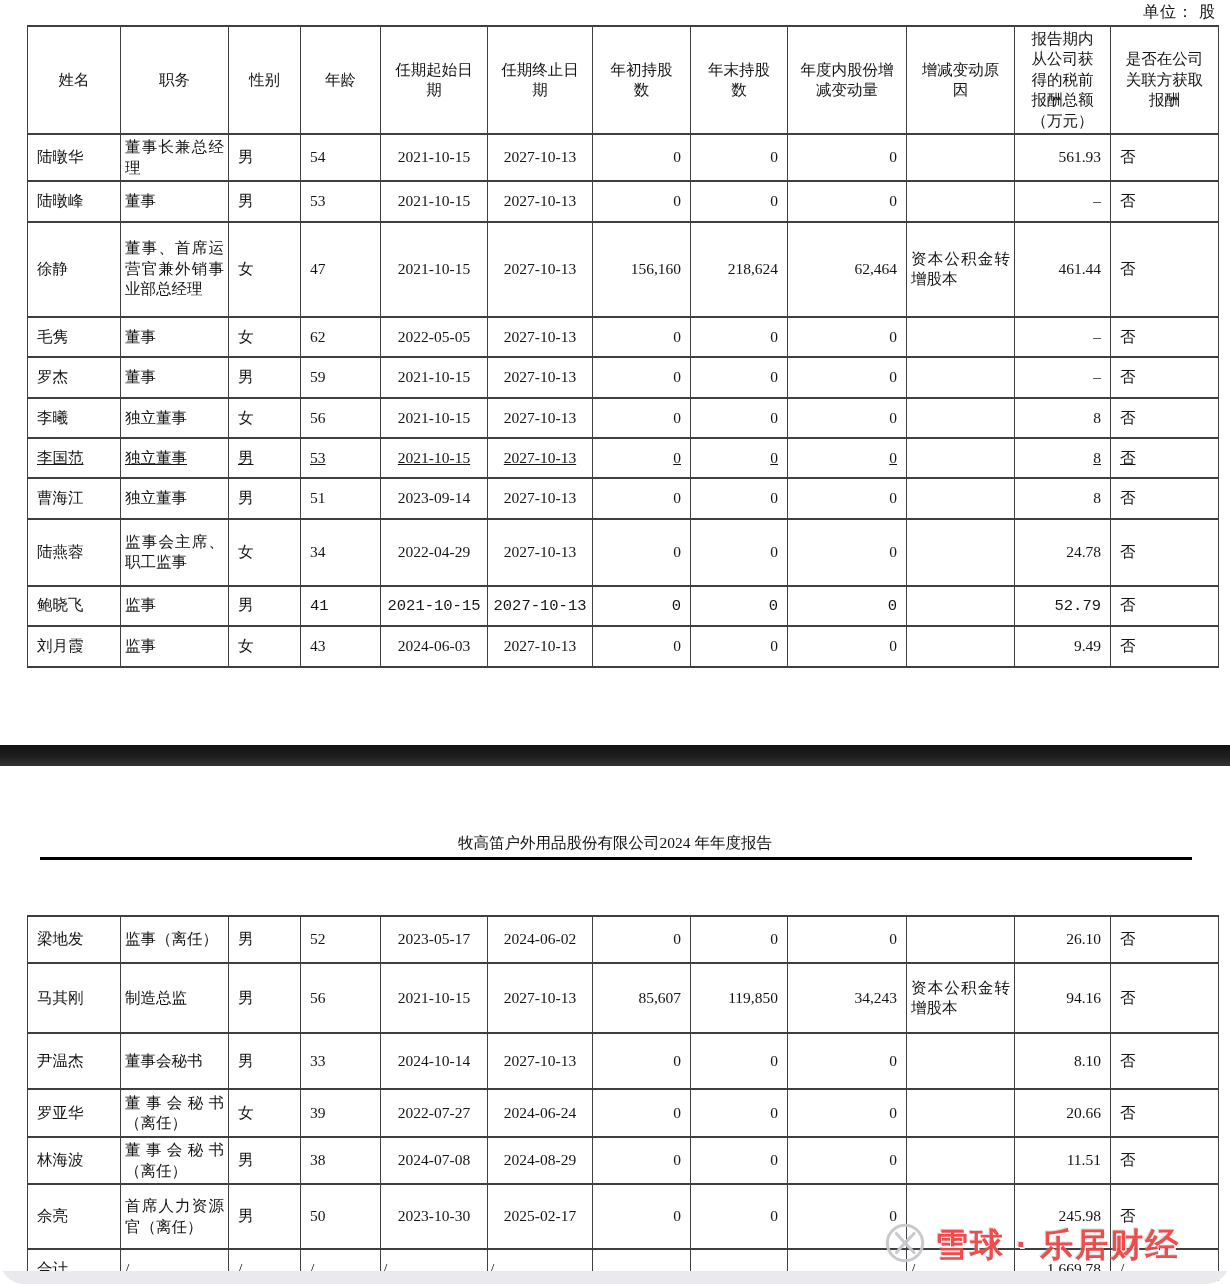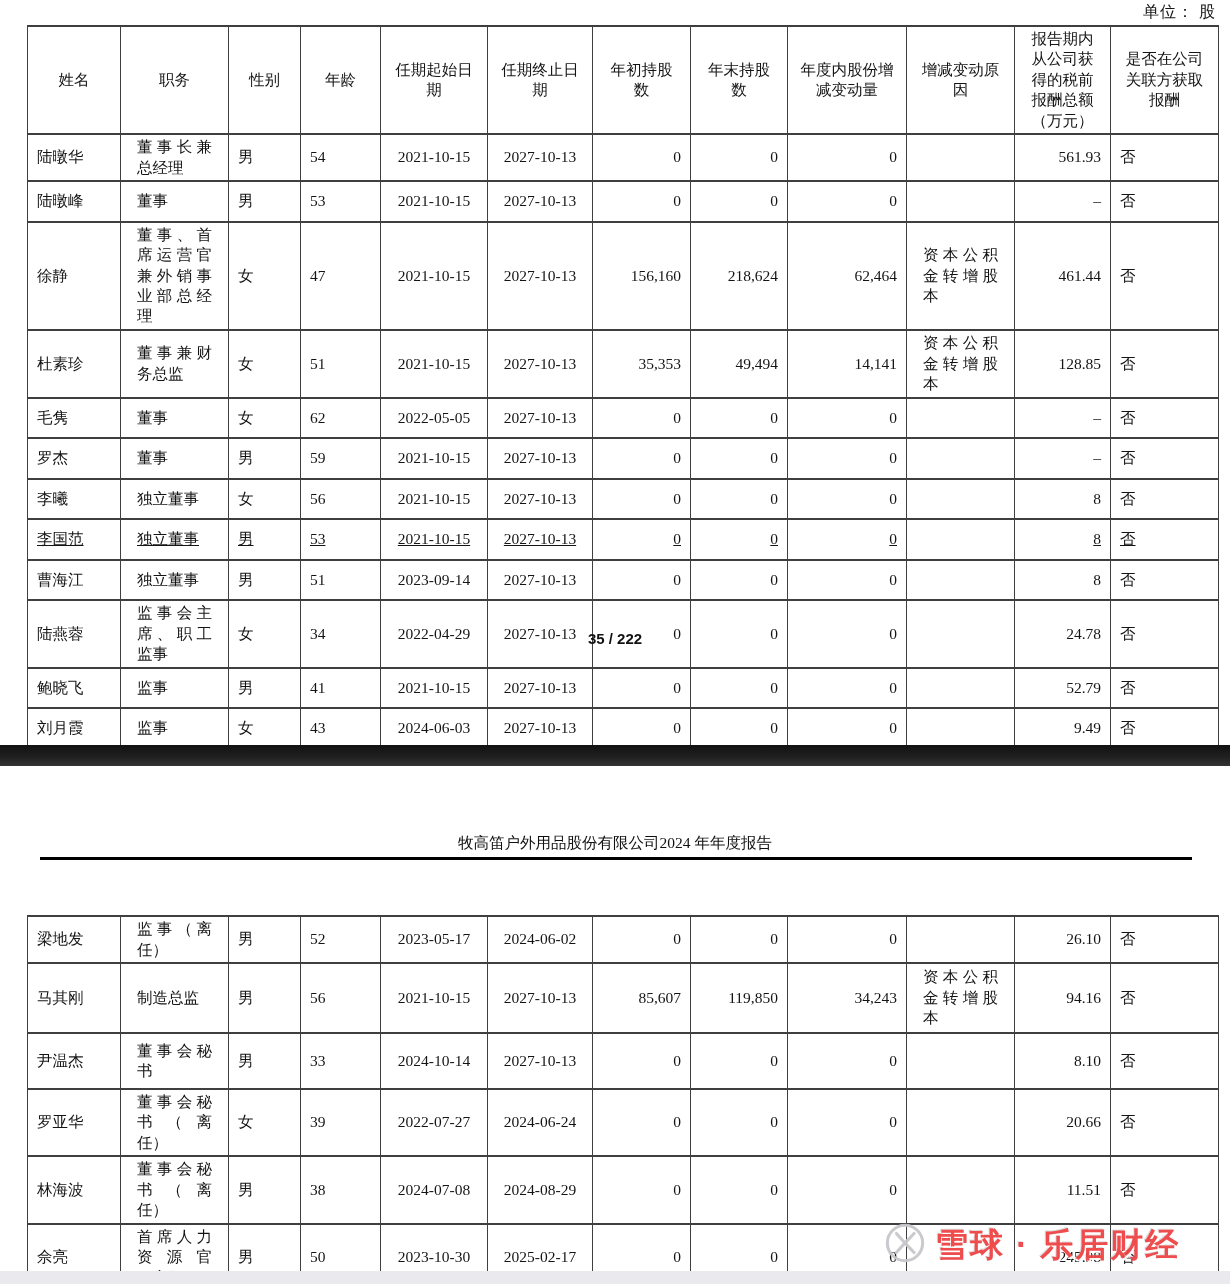--- a/index.html
+++ b/index.html
@@ -1,34 +1,34 @@
 <!DOCTYPE html>
 <html><head>
 <meta charset="utf-8">
 <style>
   html,body{margin:0;padding:0;background:#ffffff;}
   .page{
     position:relative;width:1230px;height:1284px;background:#ffffff;
-    font-family:"Liberation Serif","DejaVu Serif",serif;color:#141414;overflow:hidden;
+    font-family:"Liberation Serif","DejaVu Serif",serif;color:#141414;overflow:hidden;border-radius:24px;
   }
   .unit-label{position:absolute;top:2px;right:14px;font-size:16px;letter-spacing:1px;}
   table.exec{
     position:absolute;left:27px;width:1191px;border-collapse:collapse;table-layout:fixed;
     font-size:15.5px;background:#fff;
   }
   .exec th,.exec td{
     border-left:1px solid #3f3f3f;border-right:1px solid #3f3f3f;
     border-top:2px solid #3f3f3f;border-bottom:2px solid #3f3f3f;
     vertical-align:middle;line-height:1.32;padding:1px 8px;overflow:hidden;
     font-weight:normal;word-break:break-all;
   }
   .exec thead tr{height:105px;}
   .exec thead th{text-align:center;padding:2px 10px;}
   td.c-name{text-align:left;padding-left:9px;}
-  td.c-pos{text-align:justify;text-justify:inter-character;padding:2px 16px;}
+  td.c-pos{text-align:justify;text-justify:inter-character;padding:2px 4px;}
   td.c-plain{text-align:left;padding-left:9px;}
   td.c-date{text-align:center;padding:9px 2px;}
   td.c-num{text-align:right;padding-right:9px;}
   tr.total td{text-align:left;}
   tr.total td.c-num{text-align:right;padding-right:9px;}
   #table1{top:25px;}
   #table2{top:915px;}
   .page-indicator{
     position:absolute;top:630px;left:0;width:100%;text-align:center;
     font-family:"Liberation Sans","DejaVu Sans",sans-serif;font-weight:bold;font-size:15px;color:#111;
@@ -126,34 +126,20 @@
           <td class="c-plain">47</td>
           <td class="c-date">2021-10-15</td>
           <td class="c-date">2027-10-13</td>
           <td class="c-num">156,160</td>
           <td class="c-num">218,624</td>
           <td class="c-num">62,464</td>
           <td class="c-pos">资本公积金转增股本</td>
           <td class="c-num">461.44</td>
           <td class="c-plain">否</td>
         </tr>
-        <tr style="height: 68px;">
-          <td class="c-name">杜素珍</td>
-          <td class="c-pos">董事兼财务总监</td>
-          <td class="c-plain">女</td>
-          <td class="c-plain">51</td>
-          <td class="c-date">2021-10-15</td>
-          <td class="c-date">2027-10-13</td>
-          <td class="c-num">35,353</td>
-          <td class="c-num">49,494</td>
-          <td class="c-num">14,141</td>
-          <td class="c-pos">资本公积金转增股本</td>
-          <td class="c-num">128.85</td>
-          <td class="c-plain">否</td>
-        </tr>
         <tr style="height: 24px;">
           <td class="c-name">毛隽</td>
           <td class="c-pos">董事</td>
           <td class="c-plain">女</td>
           <td class="c-plain">62</td>
           <td class="c-date">2022-05-05</td>
           <td class="c-date">2027-10-13</td>
           <td class="c-num">0</td>
           <td class="c-num">0</td>
           <td class="c-num">0</td>
@@ -224,21 +210,21 @@
           <td class="c-plain">34</td>
           <td class="c-date">2022-04-29</td>
           <td class="c-date">2027-10-13</td>
           <td class="c-num">0</td>
           <td class="c-num">0</td>
           <td class="c-num">0</td>
           <td class="c-pos"></td>
           <td class="c-num">24.78</td>
           <td class="c-plain">否</td>
         </tr>
-        <tr style="height: 26px;">
+        <tr style="height: 26px; font-family: Liberation Mono, monospace;">
           <td class="c-name">鲍晓飞</td>
           <td class="c-pos">监事</td>
           <td class="c-plain">男</td>
           <td class="c-plain">41</td>
           <td class="c-date">2021-10-15</td>
           <td class="c-date">2027-10-13</td>
           <td class="c-num">0</td>
           <td class="c-num">0</td>
           <td class="c-num">0</td>
           <td class="c-pos"></td>
@@ -255,21 +241,20 @@
           <td class="c-num">0</td>
           <td class="c-num">0</td>
           <td class="c-num">0</td>
           <td class="c-pos"></td>
           <td class="c-num">9.49</td>
           <td class="c-plain">否</td>
         </tr>
       </tbody>
   </table>
 
-  <div class="page-indicator">35 / 222</div>
 
   <div class="separator-bar"></div>
 
   <div class="report-title">牧高笛户外用品股份有限公司2024 年年度报告</div>
   <div class="title-rule"></div>
 
   <table class="exec" id="table2">
     <colgroup>
       <col style="width:93px">
         <col style="width:108px">

